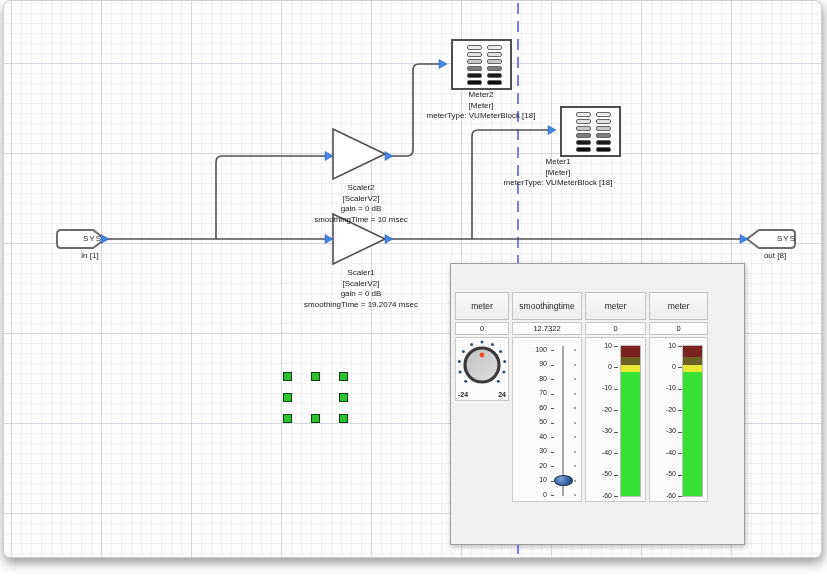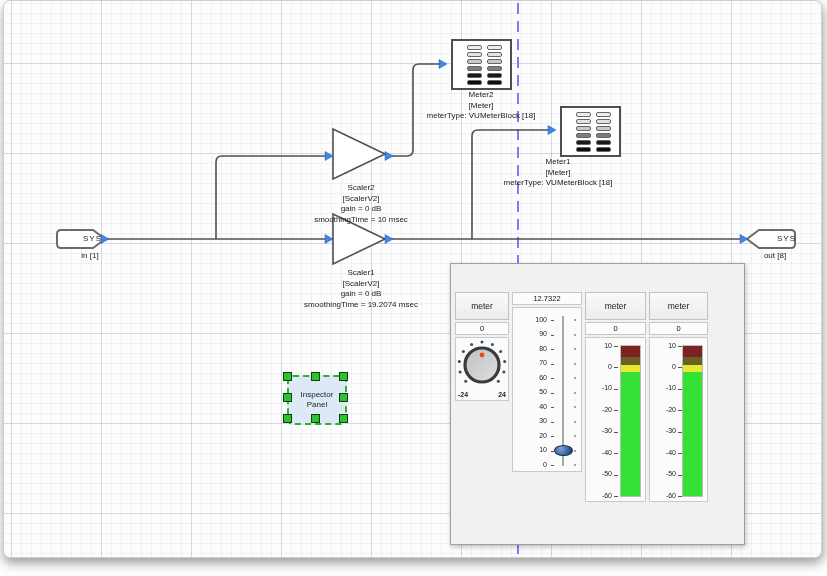--- a/index.html
+++ b/index.html
@@ -141,24 +141,20 @@
       <div>gain = 0 dB</div>
       <div>smoothingTime = 10 msec</div>
     </div>
     <div class="blk-label" style="left:357px;top:267px;">
       <div>Scaler1</div>
       <div>[ScalerV2]</div>
       <div>gain = 0 dB</div>
       <div>smoothingTime = 19.2074 msec</div>
     </div>
 
-    <div class="insp-block">
-      <div>Inspector</div>
-      <div>Panel</div>
-    </div>
     <div class="handle" style="left:279px;top:371px;"></div>
     <div class="handle" style="left:307px;top:371px;"></div>
     <div class="handle" style="left:335px;top:371px;"></div>
     <div class="handle" style="left:279px;top:392px;"></div>
     <div class="handle" style="left:335px;top:392px;"></div>
     <div class="handle" style="left:279px;top:413px;"></div>
     <div class="handle" style="left:307px;top:413px;"></div>
     <div class="handle" style="left:335px;top:413px;"></div>
 
     <div class="window">
@@ -190,20 +186,21 @@
             </g>
             <circle cx="26" cy="27" r="17" fill="url(#kg)" stroke="#3a3a3a" stroke-width="3.2"></circle>
             <circle cx="26" cy="17" r="2.4" fill="#e84a1e"></circle>
           </svg>
           <span class="knob-min">-24</span>
           <span class="knob-max">24</span>
         </div>
       </div>
 
       <div class="col" style="left:61px;width:70px;">
+        <div class="hdr">smoothingtime</div>
         <div class="val">12.7322</div>
         <div class="ctl" style="height:163px;" id="slider-body">
             <div class="sl-track"></div>
             <div class="sl-lab" style="top: 7.5px;">100</div>
             <div class="sl-dash" style="top: 12px;"></div>
             <div class="sl-dot" style="top: 11px;"></div>
             <div class="sl-lab" style="top: 22px;">90</div>
             <div class="sl-dash" style="top: 26.5px;"></div>
             <div class="sl-dot" style="top: 25.5px;"></div>
             <div class="sl-lab" style="top: 36.5px;">80</div>

